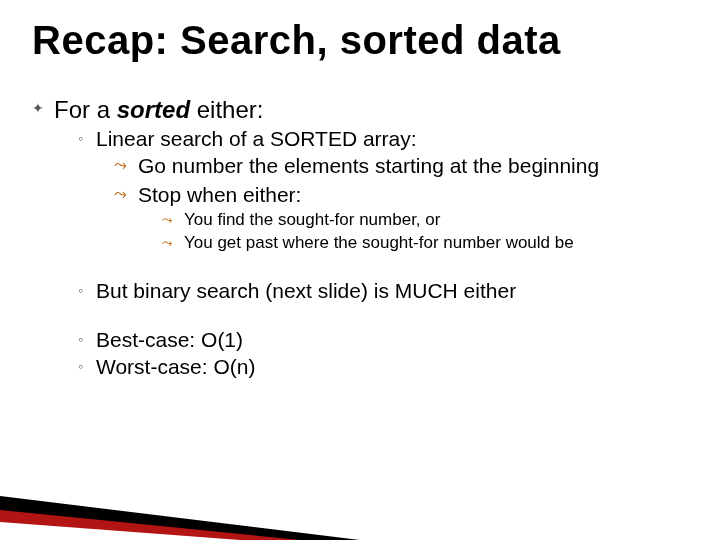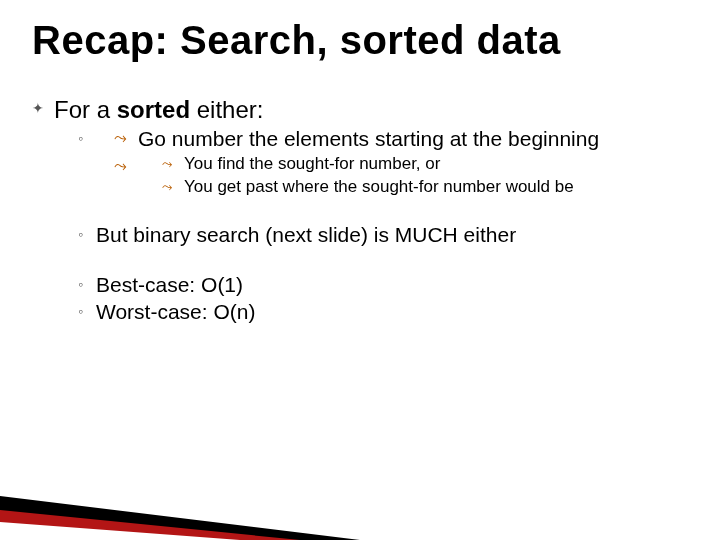--- a/index.html
+++ b/index.html
@@ -44,20 +44,21 @@
     position: absolute;
     left: 0;
     top: 5px;
     font-size: 14px;
     color: #555;
   }
   .lvl0 > li > .line {
     font-size: 24px;
   }
   .lvl0 .italic {
+    font-style: italic;
     font-weight: 700;
   }
   .lvl1 {
     padding-left: 24px;
   }
   .lvl1 > li {
     position: relative;
     padding-left: 18px;
     font-size: 21px;
     line-height: 1.3;
@@ -125,28 +126,30 @@
     <ul class="lvl0">
       <li>
         <span class="b0">✦</span>
         <span class="line">
           <span>For a </span><span class="italic">sorted </span><span> either:</span>
         </span>
 
         <ul class="lvl1">
           <li>
             <span class="b1">◦</span>
+            <span>Linear search of a SORTED array:</span>
 
             <ul class="lvl2">
               <li>
                 <span class="b2">⤳</span>
                 <span>Go number the elements starting at the beginning</span>
               </li>
               <li>
                 <span class="b2">⤳</span>
+                <span>Stop when either:</span>
 
                 <ul class="lvl3">
                   <li>
                     <span class="b3">⤳</span>
                     <span>You find the sought-for number, or</span>
                   </li>
                   <li>
                     <span class="b3">⤳</span>
                     <span>You get past where the sought-for number would be</span>
                   </li>

